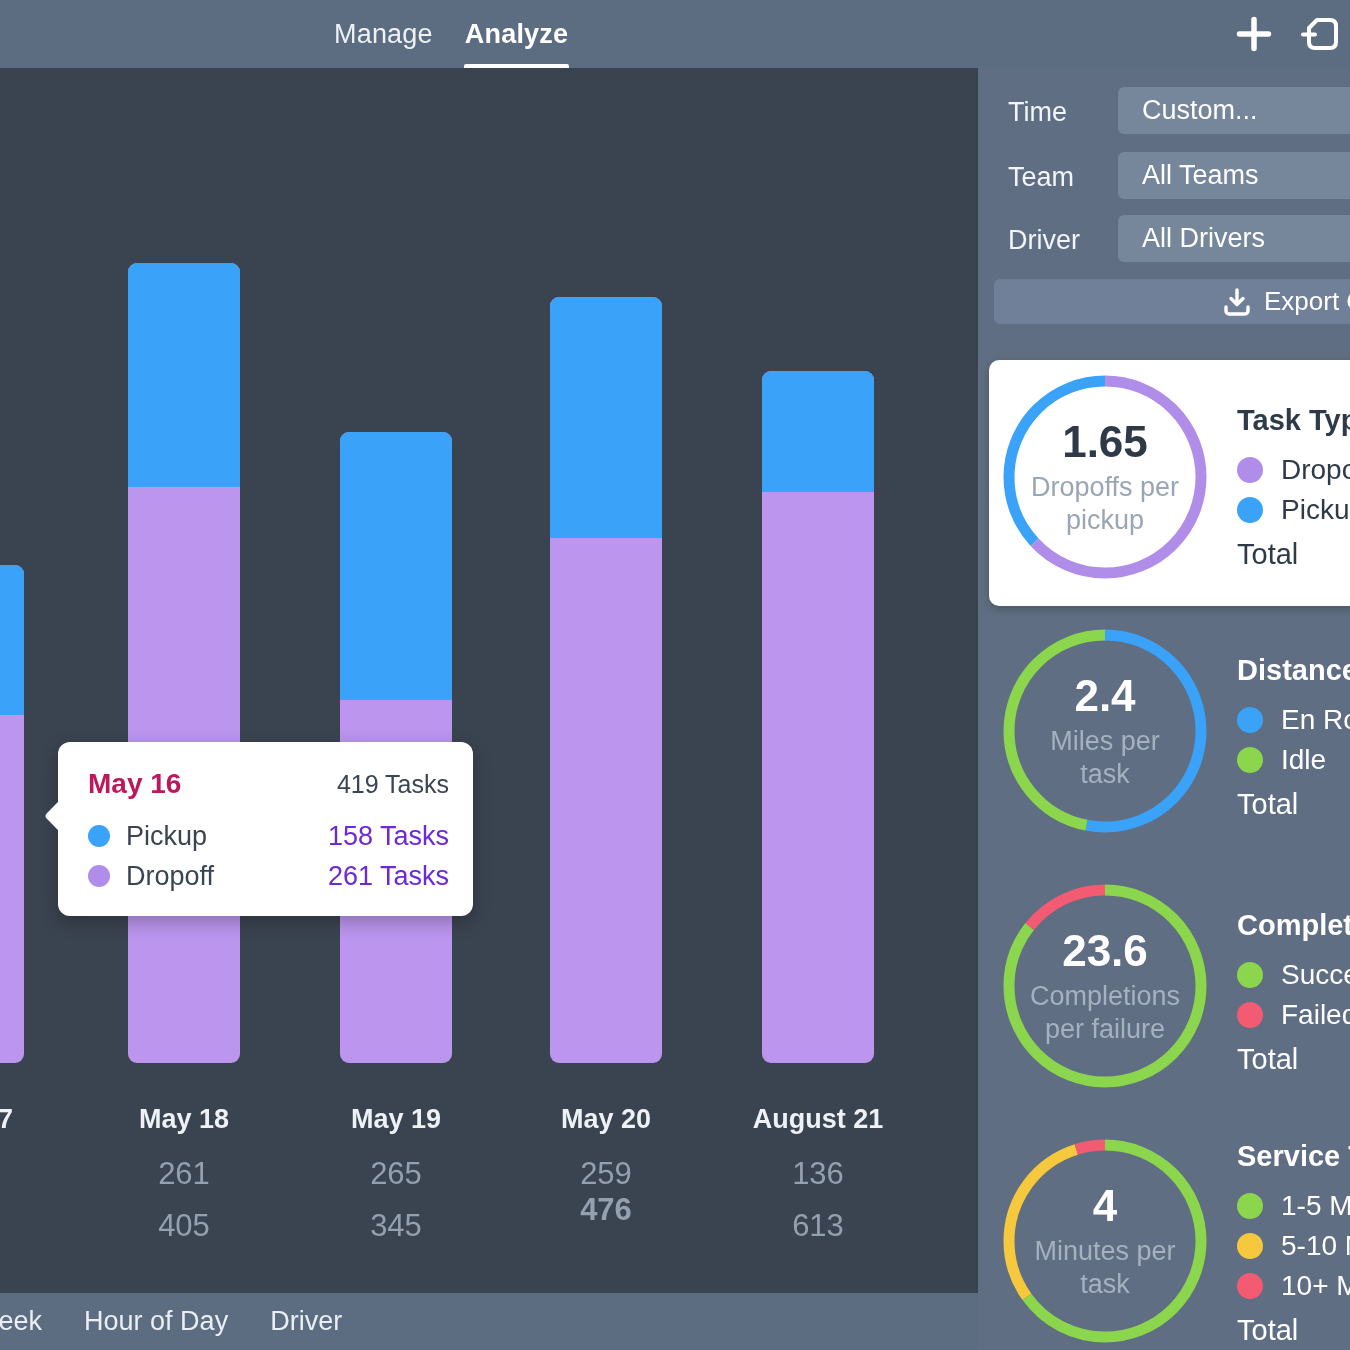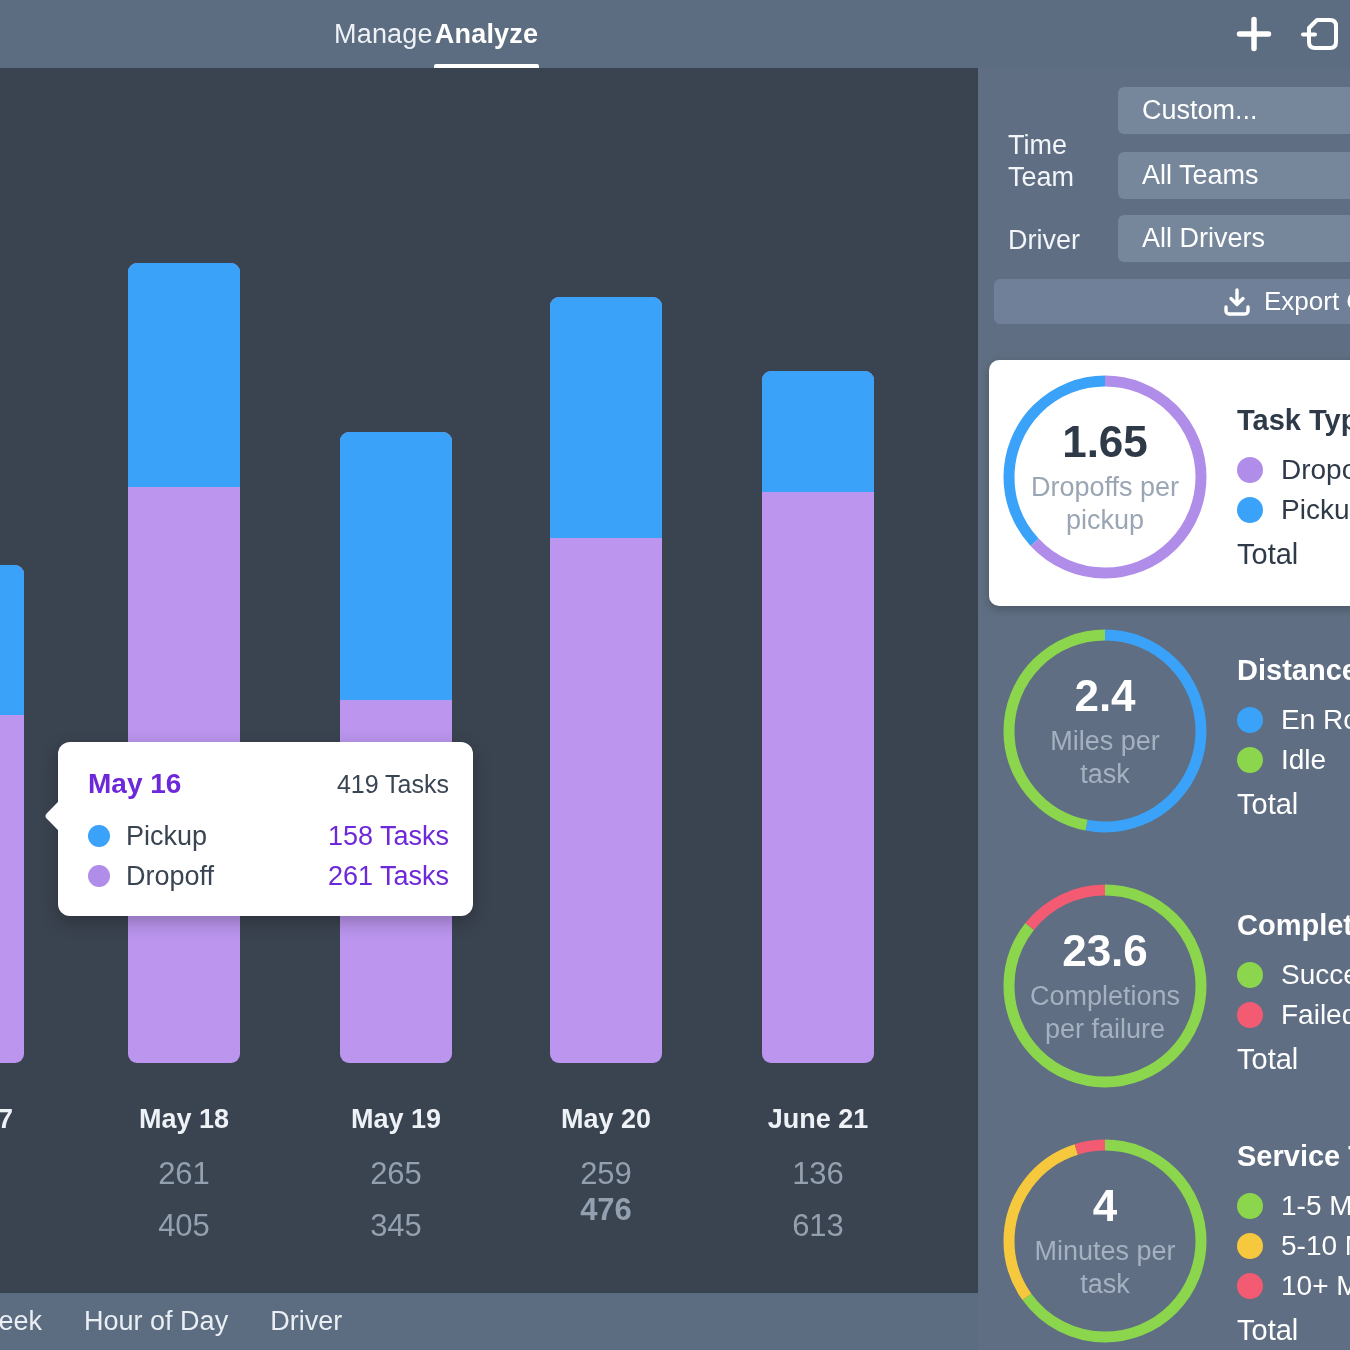--- a/index.html
+++ b/index.html
@@ -3,41 +3,41 @@
 <meta charset="utf-8">
 <style>
   html,body{margin:0;padding:0;}
   body{
     width:1350px;height:1350px;position:relative;overflow:hidden;
     background:#3a4350;font-family:"Liberation Sans",sans-serif;
     -webkit-font-smoothing:antialiased;
   }
   
   .topbar{position:absolute;left:0;top:0;width:1350px;height:68px;background:#5c6c81;z-index:30;}
-  .topbar-tabs{position:absolute;left:333px;top:0;height:68px;display:flex;}
+  .topbar-tabs{position:absolute;left:333px;top:0;height:68px;display:flex;gap:30px;}
   .top-tab{position:relative;height:68px;display:flex;align-items:center;
     color:#eef2f7;font-size:27px;font-weight:500;cursor:pointer;padding:0 1px;letter-spacing:.2px;}
   .top-tab.active{color:#ffffff;font-weight:600;}
   .top-tab.active::after{content:"";position:absolute;left:0;right:0;bottom:0;height:4px;background:#ffffff;border-radius:2px 2px 0 0;}
   .topbar-icons{position:absolute;right:8px;top:0;height:68px;display:flex;align-items:center;gap:28px;}
   
   .main{position:absolute;left:0;top:68px;width:978px;height:1225px;overflow:hidden;}
   .bar{position:absolute;width:112px;background:#bb95ee;border-radius:9px;overflow:hidden;}
   .bar-top{width:100%;background:#3aa2f8;}
   .axis-label{position:absolute;width:160px;text-align:center;}
   .axis-date{color:#eef2f6;font-size:27px;font-weight:600;}
   .axis-row1,.axis-row2{color:#93a0af;font-size:31px;font-weight:500;}
   
   .tooltip{position:absolute;left:58px;top:674px;width:415px;height:174px;background:#ffffff;
     border-radius:12px;box-shadow:0 6px 18px rgba(0,0,0,.25);z-index:20;box-sizing:border-box;
     padding:26px 24px 18px 30px;}
   .tooltip-arrow{position:absolute;left:-9px;top:62px;width:24px;height:24px;background:#ffffff;
     transform:rotate(45deg);border-radius:4px;}
   .tt-head{display:flex;justify-content:space-between;align-items:baseline;margin-bottom:16px;}
-  .tt-title{font-size:28px;font-weight:700;color:#6d28d9;}
+  .tt-title{font-size:28px;font-weight:700;color:#be185d;}
   .tt-total{font-size:25px;font-weight:500;color:#3a4553;}
   .tt-row{display:flex;align-items:center;height:40px;}
   .tt-dot{width:22px;height:22px;border-radius:50%;margin-right:16px;flex:none;}
   .tt-dot.blue{background:#3aa2f8;}
   .tt-dot.purple{background:#b18dea;}
   .tt-label{font-size:27px;color:#3a4553;}
   .tt-value{margin-left:auto;font-size:27px;font-weight:500;color:#6d28d9;}
   
   .sidebar{position:absolute;left:978px;top:68px;width:430px;height:1282px;background:#5f6e82;z-index:10;}
   .filter-label{position:absolute;left:30px;color:#f2f5f9;font-size:27px;font-weight:500;}
@@ -138,28 +138,28 @@
     <div class="axis-label axis-row2" style="left: 316px; top: 1140px;">345</div>
     <div class="bar" style="left: 550px; top: 229px; height: 766px; width: 112px;">
       <div class="bar-top" style="height: 241px;"></div>
     </div>
     <div class="axis-label axis-date" style="left: 526px; top: 1036px;">May 20</div>
     <div class="axis-label axis-row1" style="left: 526px; top: 1088px;">259</div>
     <div class="axis-label axis-row2" style="left: 526px; top: 1124px; font-weight: bold;">476</div>
     <div class="bar" style="left: 762px; top: 303px; height: 692px; width: 112px;">
       <div class="bar-top" style="height: 121px;"></div>
     </div>
-    <div class="axis-label axis-date" style="left: 738px; top: 1036px;">June 21</div>
+    <div class="axis-label axis-date" style="left: 738px; top: 1036px;">August 21</div>
     <div class="axis-label axis-row1" style="left: 738px; top: 1088px;">136</div>
     <div class="axis-label axis-row2" style="left: 738px; top: 1140px;">613</div>
   </section>
 
 <aside class="sidebar">
 
-  <div class="filter-label" style="top:29px;margin-top:33px;">Time</div>
+  <div class="filter-label" style="top:29px;">Time</div>
   <div class="filter-btn" style="top:19px;">Custom...</div>
 
   <div class="filter-label" style="top:94px;">Team</div>
   <div class="filter-btn" style="top:84px;">All Teams</div>
 
   <div class="filter-label" style="top:157px;">Driver</div>
   <div class="filter-btn" style="top:147px;">All Drivers</div>
 
   <div class="export-btn">
     <span class="ex-icon">

